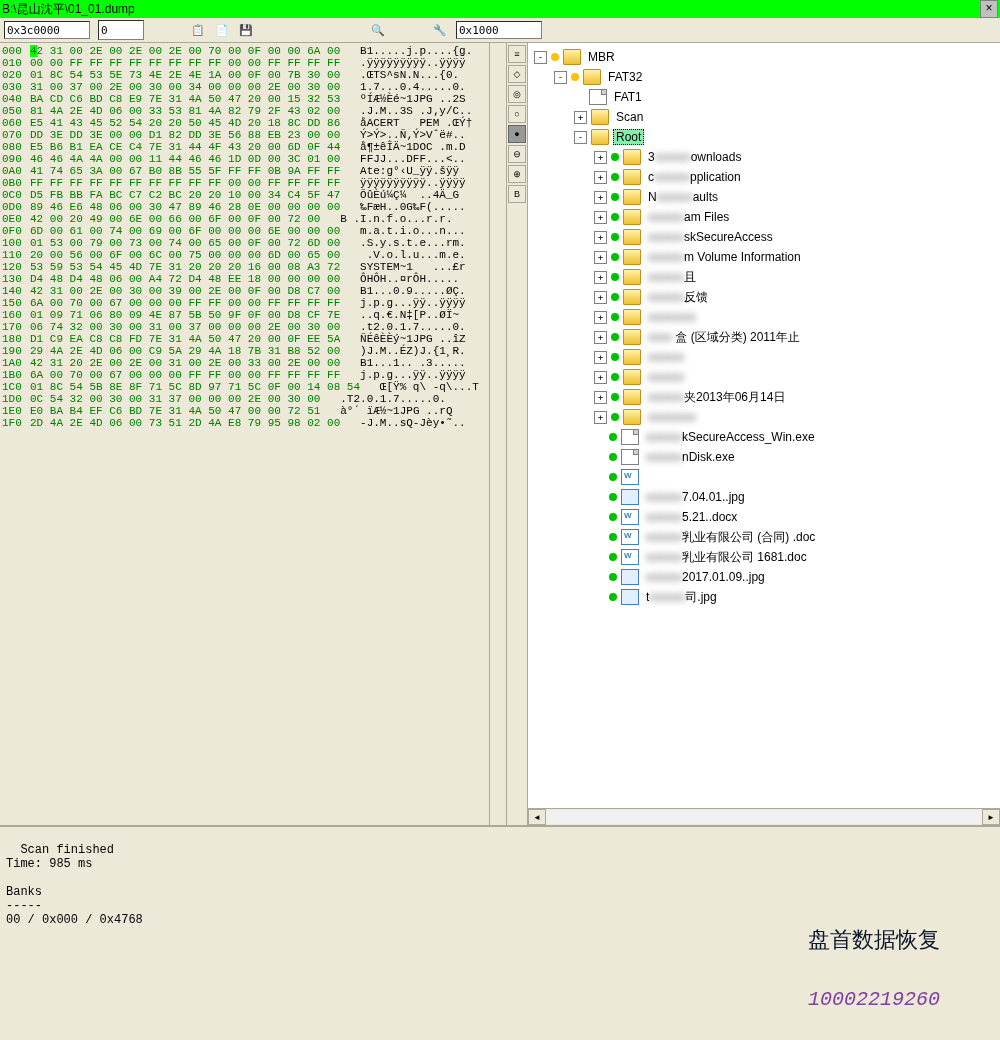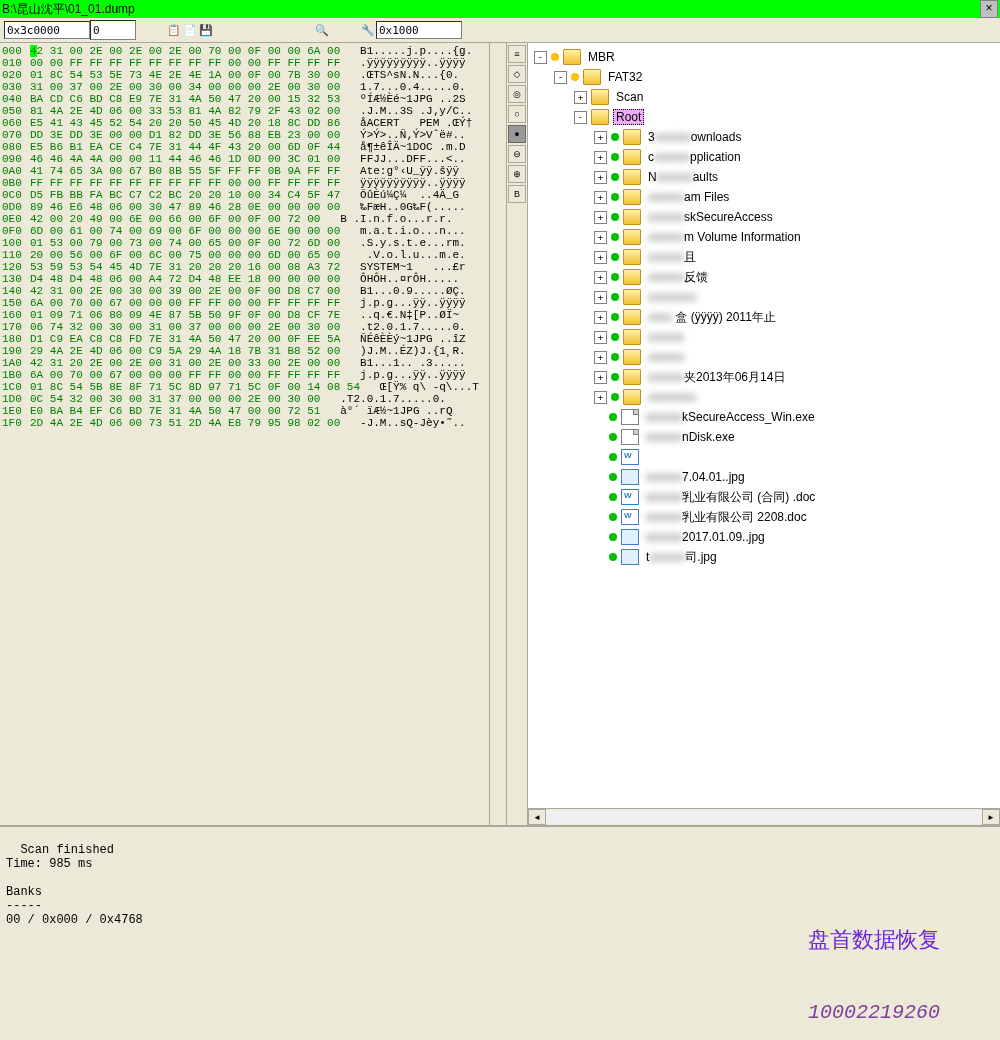--- a/index.html
+++ b/index.html
@@ -1,18 +1,18 @@
 <!DOCTYPE html>
 <html><head>
 <meta charset="utf-8">
 <style>
 html,body{margin:0;padding:0;width:1000px;height:1040px;font-family:Tahoma,Arial,sans-serif;font-size:11px;overflow:hidden;background:#d4d0c8}
 .titlebar{background:#00ff00;height:18px;line-height:18px;padding:0 2px;display:flex;justify-content:space-between;color:#000;font-size:12px}
 .close-btn{width:16px;height:16px;background:#c0c0c0;border:1px solid #808080;text-align:center;line-height:14px;cursor:pointer}
-.toolbar{background:#ece9d8;height:24px;border-bottom:1px solid #aca899;display:flex;align-items:center;padding:0 4px;gap:0}
+.toolbar{background:#ece9d8;height:24px;border-bottom:1px solid #aca899;display:flex;align-items:center;padding:0 4px;gap:8px}
 .tb-input{width:80px;height:16px;border:1px inset #808080;font-family:monospace;font-size:11px;padding:0 2px}
 .tb-spin{width:40px;height:16px;border:1px inset #808080;font-family:monospace;font-size:11px}
 .tb-icon{width:16px;height:16px;display:inline-flex;align-items:center;justify-content:center;cursor:pointer}
 .main{display:flex;height:782px}
 .hex-pane{width:506px;background:#ece9d8;border-right:1px solid #aca899;overflow:hidden;position:relative}
 .hex-content{font-family:'Courier New',monospace;font-size:11px;line-height:12px;padding:2px;white-space:pre;color:#000}
 .hex-offset{color:#008000;display:inline-block;width:28px}
 .hex-bytes{color:#008000}
 .hex-sel{background:#00ff00}
 .hex-ascii{color:#000;display:inline-block}
@@ -28,28 +28,28 @@
 .tree-dot{width:8px;height:8px;border-radius:50%;background:#00c000;margin-right:4px;display:inline-block;flex-shrink:0}
 .tree-dot.yellow{background:#ffc000}
 .tree-ico{width:16px;height:14px;margin-right:4px;display:inline-block;flex-shrink:0}
 .ico-folder{background:linear-gradient(#fff2a8,#f0c030);border:1px solid #c09020;border-radius:1px}
 .ico-file{background:#fff;border:1px solid #808080;position:relative}
 .ico-file::after{content:"";position:absolute;top:0;right:0;width:4px;height:4px;background:#d0d0d0;border-left:1px solid #808080;border-bottom:1px solid #808080}
 .ico-doc{background:#fff;border:1px solid #4080c0}
 .ico-doc::before{content:"W";color:#4080c0;font-size:8px;font-weight:bold;position:absolute;left:2px;top:1px}
 .ico-img{background:#e0f0ff;border:1px solid #4080c0}
 .tree-label{padding:1px 3px}
-.tree-label.sel{background:#f0abfc;border:1px dotted #000;padding:0 2px}
+.tree-label.sel{background:#86efac;border:1px dotted #000;padding:0 2px}
 .blur{color:transparent;text-shadow:0 0 6px rgba(80,80,80,.9);user-select:none}
 .tree-scroll{height:16px;background:#ece9d8;border-top:1px solid #aca899;position:absolute;bottom:0;left:0;right:0;display:flex;align-items:center}
 .sc-btn{width:16px;height:14px;background:#ece9d8;border:1px solid #aca899;display:flex;align-items:center;justify-content:center;font-size:8px;cursor:pointer}
 .sc-track{flex:1;height:14px;background:#f0f0f0}
 .log-pane{height:216px;background:#ece9d8;border-top:2px solid #aca899;font-family:'Courier New',monospace;font-size:12px;padding:2px 6px;white-space:pre;position:relative}
 .watermark{position:absolute;right:60px;top:70px;text-align:center}
-.wm1{font-size:22px;color:#6d28d9;margin-bottom:18px}
+.wm1{font-size:22px;color:#0f172a;margin-bottom:5px}
 .wm2{font-size:20px;color:#8040a0;font-style:italic}
 .hex-scroll{position:absolute;right:0;top:0;bottom:0;width:16px;background:#ece9d8;border-left:1px solid #aca899}
 </style>
 </head>
 <body>
 
 <div class="titlebar">
   <span>B:\昆山沈平\01_01.dump</span>
   <span class="close-btn">×</span>
 </div>
@@ -94,20 +94,26 @@
         </div>
         <div class="tree-node">
           <span class="tree-indent" style="width: 24px;"></span>
           <span class="tree-exp">-</span>
           <span class="tree-dot yellow"></span>
           <span class="tree-ico ico-folder" style="position: relative;"></span>
           <span class="tree-label">FAT32</span>
         </div>
         <div class="tree-node">
           <span class="tree-indent" style="width: 44px;"></span>
+          <span class="tree-exp blank"></span>
+          <span class="tree-ico ico-file" style="position: relative;"></span>
+          <span class="tree-label">FAT1</span>
+        </div>
+        <div class="tree-node">
+          <span class="tree-indent" style="width: 44px;"></span>
           <span class="tree-exp">+</span>
           <span class="tree-ico ico-folder" style="position: relative;"></span>
           <span class="tree-label">Scan</span>
         </div>
         <div class="tree-node">
           <span class="tree-indent" style="width: 44px;"></span>
           <span class="tree-exp">-</span>
           <span class="tree-ico ico-folder" style="position: relative;"></span>
           <span class="tree-label sel">Root</span>
         </div>
@@ -172,21 +178,21 @@
           <span class="tree-exp">+</span>
           <span class="tree-dot green"></span>
           <span class="tree-ico ico-folder" style="position: relative;"></span>
           <span class="tree-label"><span></span><span class="blur">xxxxxxxx</span><span></span></span>
         </div>
         <div class="tree-node">
           <span class="tree-indent" style="width: 64px;"></span>
           <span class="tree-exp">+</span>
           <span class="tree-dot green"></span>
           <span class="tree-ico ico-folder" style="position: relative;"></span>
-          <span class="tree-label"><span></span><span class="blur">xxxx</span><span> 盒    (ÿÿÿÿ)   2011年止</span></span>
+          <span class="tree-label"><span></span><span class="blur">xxxx</span><span> 盒    (区域分类)   2011年止</span></span>
         </div>
         <div class="tree-node">
           <span class="tree-indent" style="width: 64px;"></span>
           <span class="tree-exp">+</span>
           <span class="tree-dot green"></span>
           <span class="tree-ico ico-folder" style="position: relative;"></span>
           <span class="tree-label"><span></span><span class="blur">xxxxxx</span><span></span></span>
         </div>
         <div class="tree-node">
           <span class="tree-indent" style="width: 64px;"></span>
@@ -234,28 +240,35 @@
           <span class="tree-exp blank"></span>
           <span class="tree-dot green"></span>
           <span class="tree-ico ico-img" style="position: relative;"></span>
           <span class="tree-label"><span></span><span class="blur">xxxxxx</span><span>7.04.01..jpg</span></span>
         </div>
         <div class="tree-node">
           <span class="tree-indent" style="width: 64px;"></span>
           <span class="tree-exp blank"></span>
           <span class="tree-dot green"></span>
           <span class="tree-ico ico-doc" style="position: relative;"></span>
+          <span class="tree-label"><span></span><span class="blur">xxxxxx</span><span>5.21..docx</span></span>
+        </div>
+        <div class="tree-node">
+          <span class="tree-indent" style="width: 64px;"></span>
+          <span class="tree-exp blank"></span>
+          <span class="tree-dot green"></span>
+          <span class="tree-ico ico-doc" style="position: relative;"></span>
           <span class="tree-label"><span></span><span class="blur">xxxxxx</span><span>乳业有限公司 (合同) .doc</span></span>
         </div>
         <div class="tree-node">
           <span class="tree-indent" style="width: 64px;"></span>
           <span class="tree-exp blank"></span>
           <span class="tree-dot green"></span>
           <span class="tree-ico ico-doc" style="position: relative;"></span>
-          <span class="tree-label"><span></span><span class="blur">xxxxxx</span><span>乳业有限公司 2208.doc</span></span>
+          <span class="tree-label"><span></span><span class="blur">xxxxxx</span><span>乳业有限公司 1681.doc</span></span>
         </div>
         <div class="tree-node">
           <span class="tree-indent" style="width: 64px;"></span>
           <span class="tree-exp blank"></span>
           <span class="tree-dot green"></span>
           <span class="tree-ico ico-img" style="position: relative;"></span>
           <span class="tree-label"><span></span><span class="blur">xxxxxx</span><span>2017.01.09..jpg</span></span>
         </div>
         <div class="tree-node">
           <span class="tree-indent" style="width: 64px;"></span>

